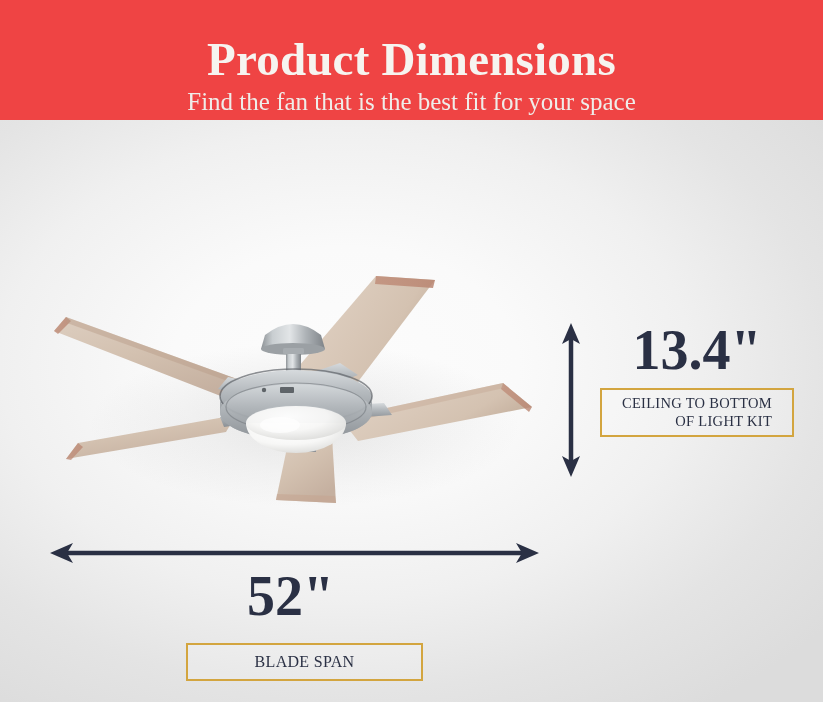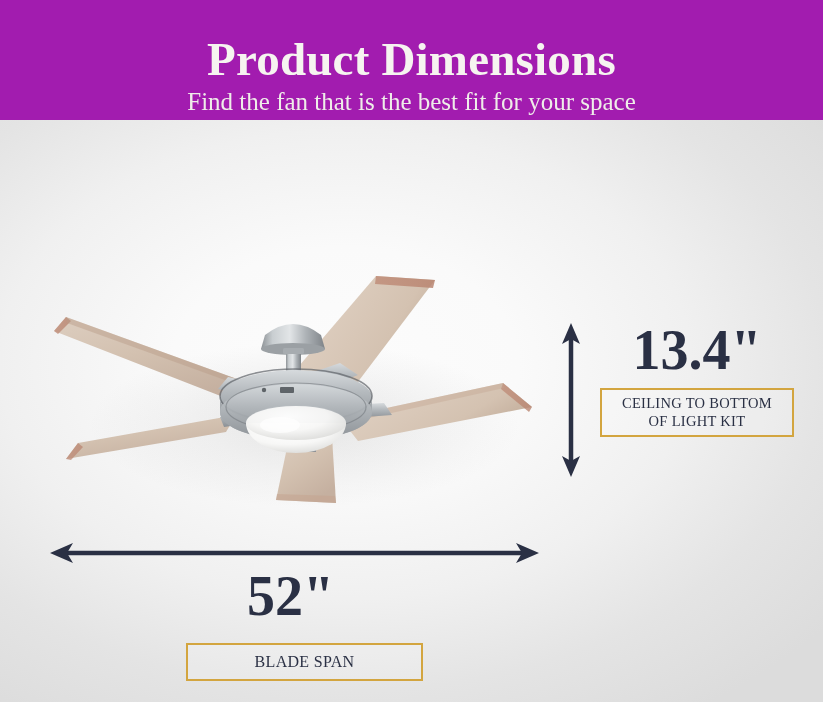--- a/index.html
+++ b/index.html
@@ -13,21 +13,21 @@
 
   .infographic {
     position:relative;
     width:823px; height:702px;
   }
 
   
   .header {
     position:absolute; left:0; top:0;
     width:823px; height:151px;
-    background:#a21caf;
+    background:#ef4444;
     display:flex; flex-direction:column;
     align-items:center; justify-content:center;
   }
   .header-title {
     font-family:"Liberation Serif", serif;
     font-size:47px; font-weight:bold;
     color:#F6F4F0;
     letter-spacing:0.2px;
     line-height:1.05;
     text-align:center;
@@ -98,21 +98,21 @@
     text-align:center;
   }
   .callout-label {
     font-family:"Liberation Serif", serif;
     color:#2A3044;
     letter-spacing:0.3px;
     line-height:1.18;
   }
   .box-height {
     left:600px; top:388px;
-    width:194px; height:49px;
+    width:194px; height:49px;text-align:right;
   }
   .box-height .callout-label { font-size:14.5px; }
 
   .box-span {
     left:186px; top:643px;
     width:237px; height:38px;
   }
   .box-span .callout-label { font-size:16px; }
 </style>
 </head>

